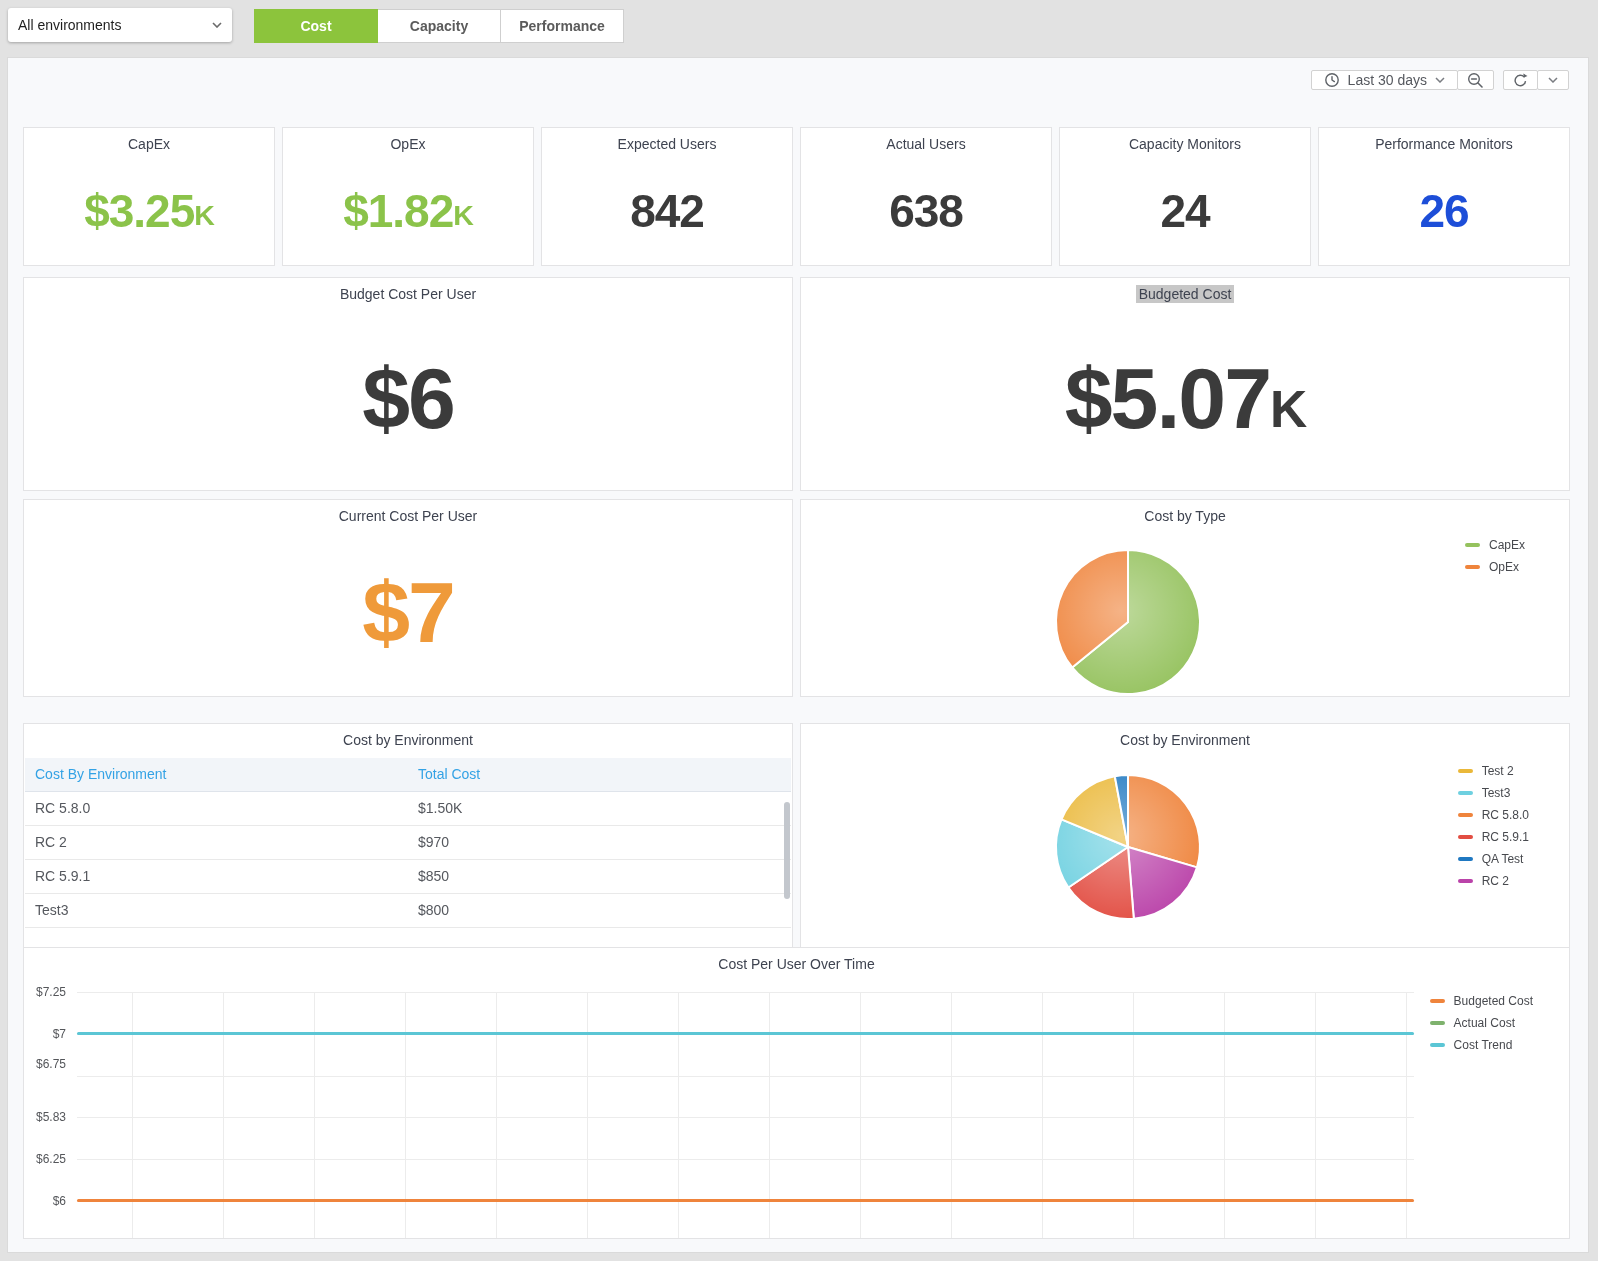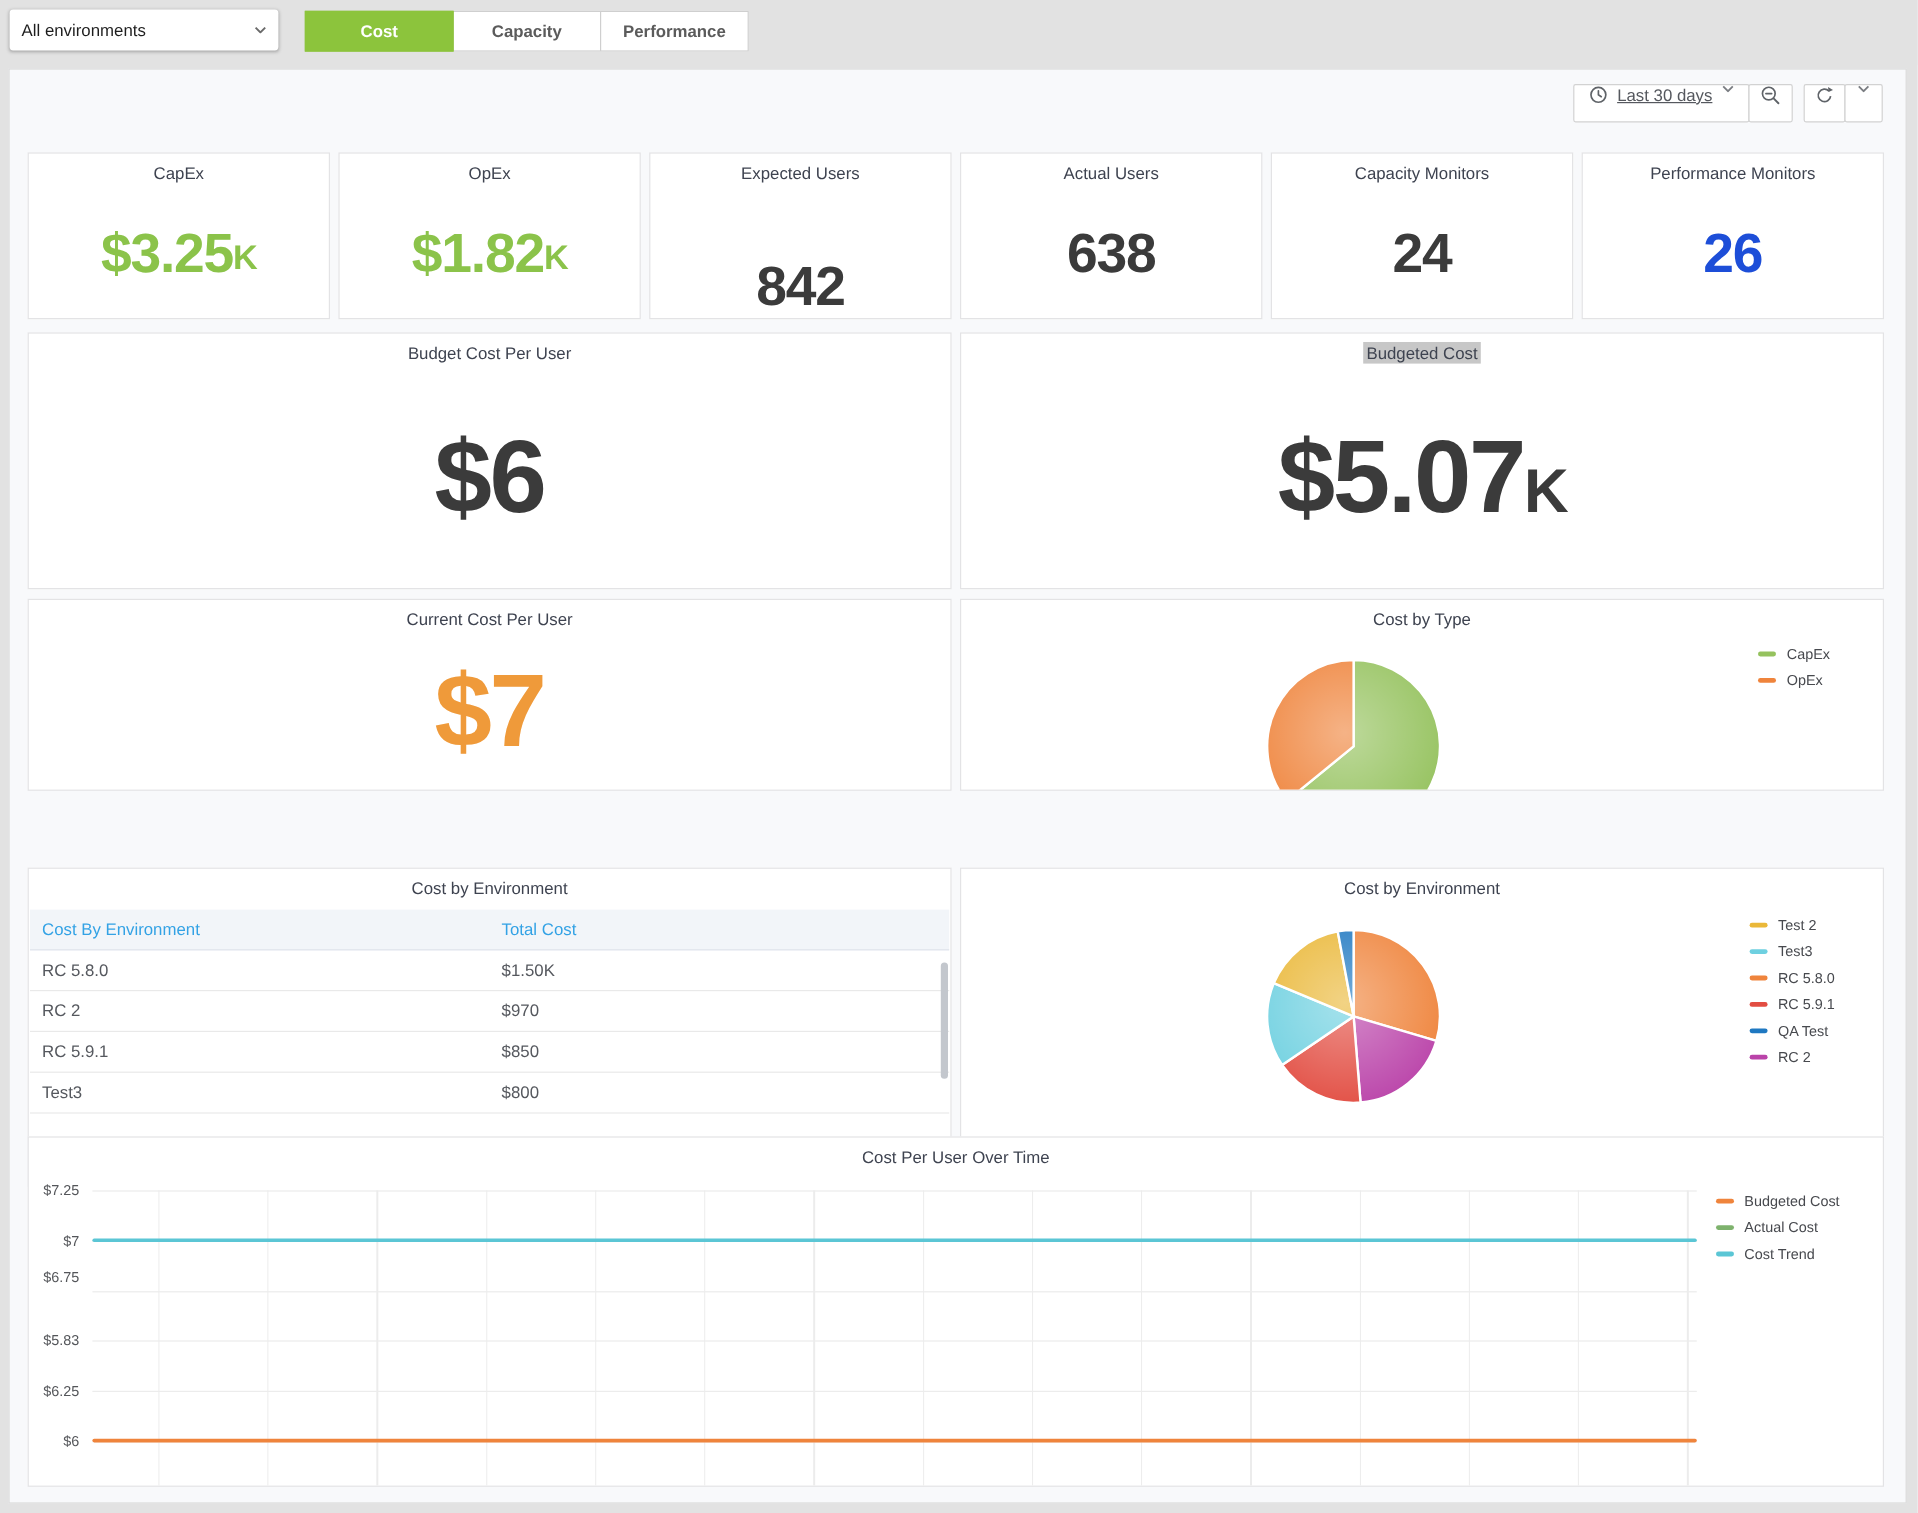--- a/index.html
+++ b/index.html
@@ -25,33 +25,33 @@
   .tab.active{background:#8cc43c;border-color:#8cc43c;color:#fff;z-index:2;}
   
   .dashboard{
     position:absolute;left:7px;top:57px;width:1582px;height:1196px;
     background:#f8f9fb;border:1px solid #dadada;box-sizing:border-box;overflow:hidden;
   }
   
   .time-toolbar{position:absolute;top:12px;right:19px;display:flex;gap:9px;}
   .btn-group{display:flex;}
   .tbtn{
-    height:32px;background:#fff;border:1px solid #d2d2d2;display:flex;align-items:flex-start;
+    height:20px;background:#fff;border:1px solid #d2d2d2;display:flex;align-items:center;
     justify-content:center;color:#55585e;font-size:14px;font-weight:500;box-sizing:border-box;
-    margin-left:-1px;cursor:pointer;border-radius:2px;text-decoration:underline;
+    margin-left:-1px;cursor:pointer;border-radius:2px;
   }
   .tbtn:first-child{margin-left:0;}
   .tbtn.time{padding:0 12px;gap:8px;}
   .tbtn.sq{width:37px;}
   .icon{display:block;}
   
   .row{position:absolute;left:15px;right:18px;display:flex;gap:7px;}
   .row-stats{top:69px;height:139px;}
   .row-2{top:219px;height:214px;}
-  .row-3{top:441px;height:160px;}
+  .row-3{top:441px;height:198px;}
   .row-4{top:665px;height:266px;}
   .row-5{top:889px;height:292px;}
   .panel{
     flex:1;position:relative;background:#fff;border:1px solid #e3e3e5;
     box-sizing:border-box;overflow:hidden;
   }
   .panel-title{
     height:28px;line-height:32px;text-align:center;font-size:14px;font-weight:500;
     color:#3e4350;cursor:pointer;white-space:nowrap;
   }
@@ -154,21 +154,21 @@
       </div>
       <div class="panel">
         <div class="panel-title">OpEx</div>
         <div class="stat-value" style="color: rgb(139, 195, 74);">
             <span>$1.82</span>
             <span class="suffix">K</span>
           </div>
       </div>
       <div class="panel">
         <div class="panel-title">Expected Users</div>
-        <div class="stat-value" style="color: rgb(59, 59, 59); align-items: flex-end;">
+        <div class="stat-value" style="color: rgb(59, 59, 59);">
             <span>842</span>
           </div>
       </div>
       <div class="panel">
         <div class="panel-title">Actual Users</div>
         <div class="stat-value" style="color: rgb(59, 59, 59);">
             <span>638</span>
           </div>
       </div>
       <div class="panel">

